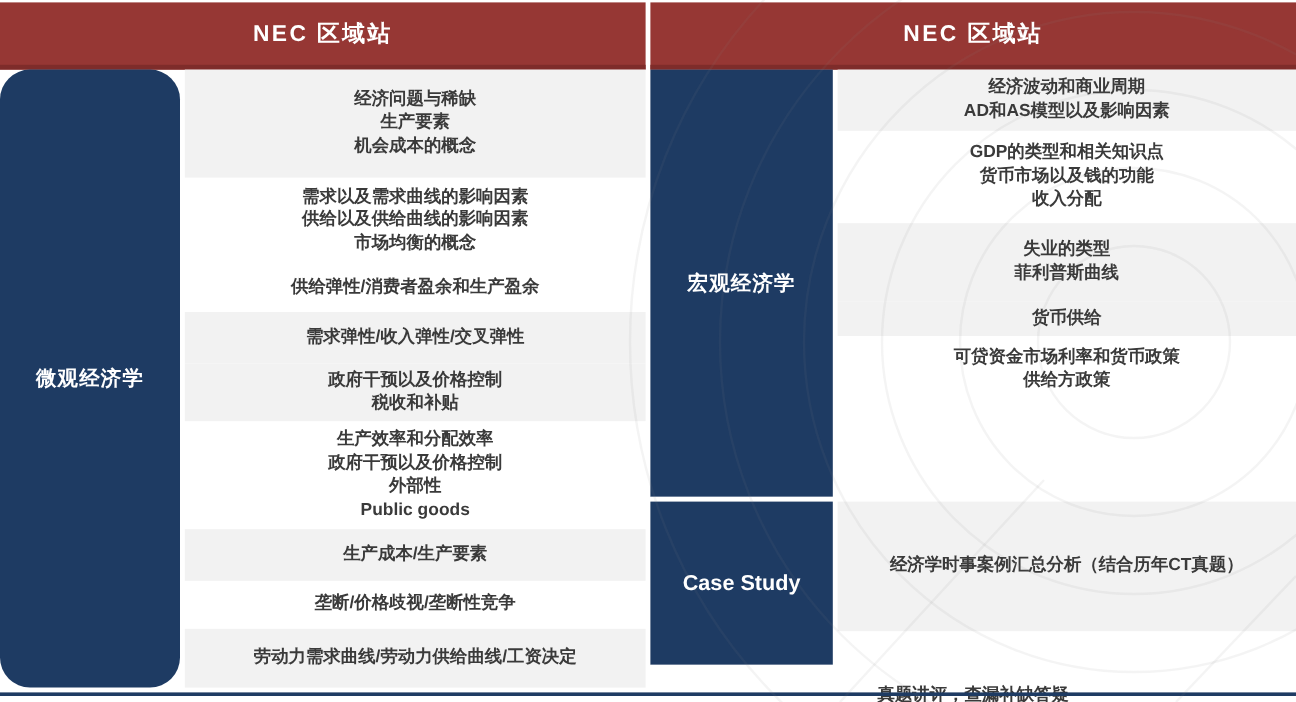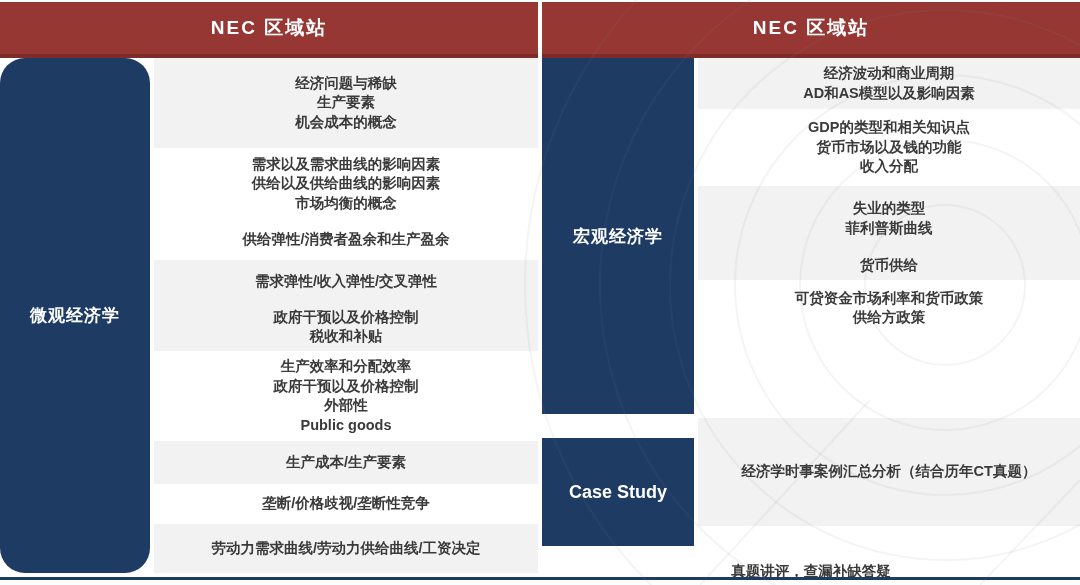--- a/index.html
+++ b/index.html
@@ -133,21 +133,21 @@
             <div class="row" style="height: 56px;">
               <div class="line">可贷资金市场利率和货币政策</div>
               <div class="line">供给方政策</div>
             </div>
           </div>
       </div>
 
       <div class="vgap"></div>
 
       <div class="section">
-        <div class="side" style="height:108px;font-size:18px;letter-spacing:0;margin-top:20px;">Case Study</div>
+        <div class="side" style="height:136px;font-size:18px;letter-spacing:0;">Case Study</div>
         <div class="content" id="right-b">
             <div class="row shaded" style="height: 108px;">
               <div class="line">经济学时事案例汇总分析（结合历年CT真题）</div>
             </div>
           </div>
       </div>
 
       <div class="vgap"></div>
 
       <div class="section">

